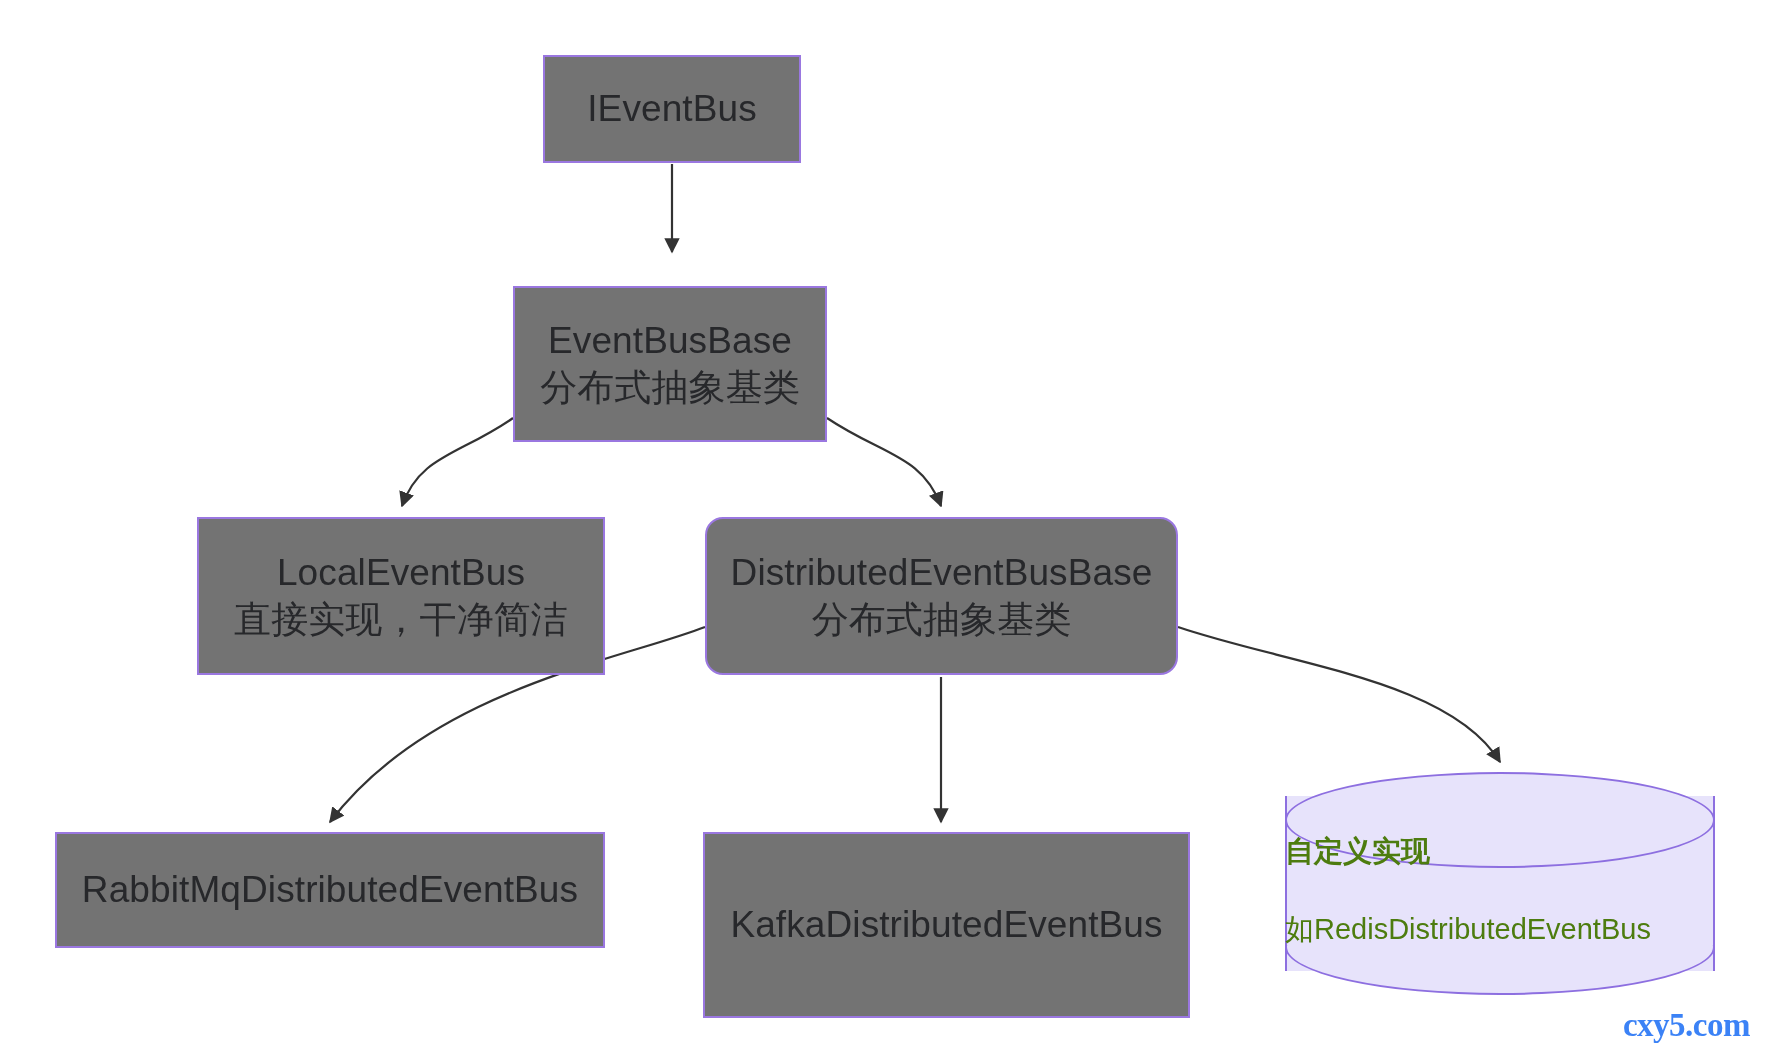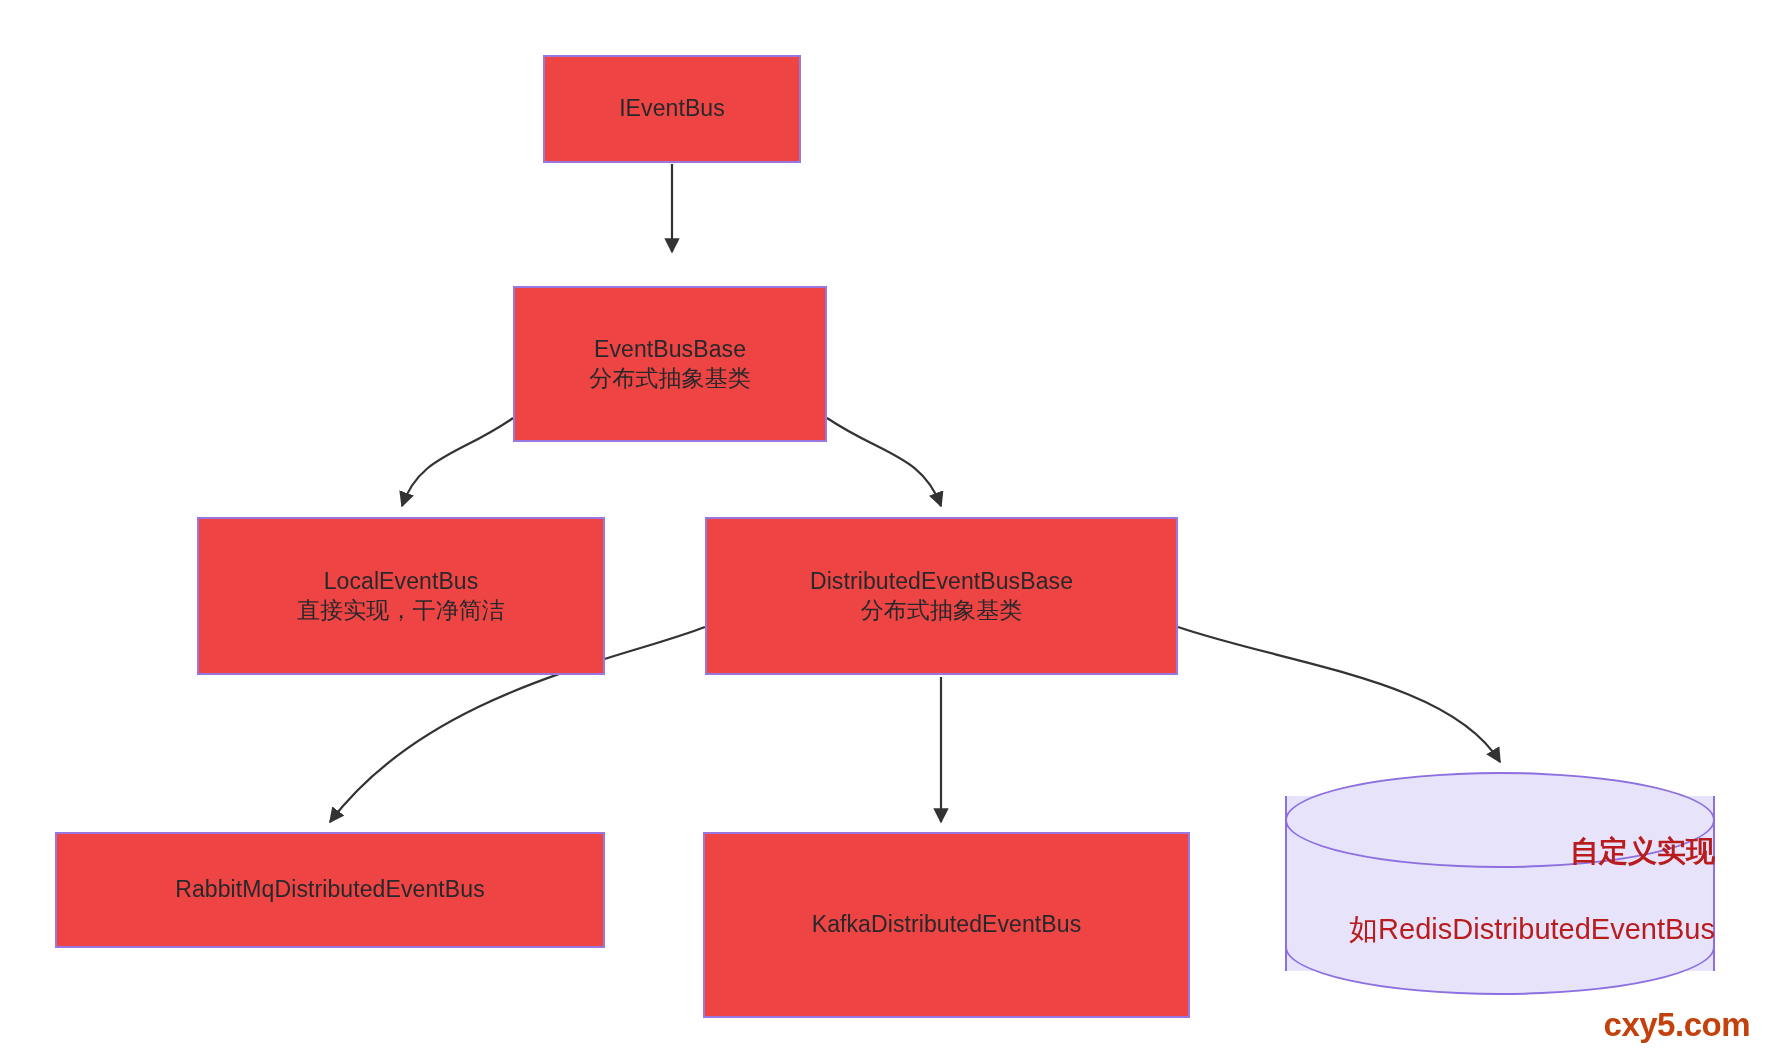--- a/index.html
+++ b/index.html
@@ -24,30 +24,30 @@
     position: absolute;
     left: 0;
     top: 0;
     width: 1766px;
     height: 1052px;
     pointer-events: none;
   }
   .node {
     position: absolute;
     box-sizing: border-box;
-    background: #ef4444;
+    background: #737373;
     border: 2px solid #9a77e0;
     display: flex;
     flex-direction: column;
     align-items: center;
     justify-content: center;
     color: #27282b;
     text-align: center;
     line-height: 1.28;
-    font-size: 23px;
+    font-size: 37px;
     letter-spacing: 0.1px;
   }
   .node .l1, .node .l2 {
     display: block;
     white-space: nowrap;
   }
   
   .cyl {
     position: absolute;
     box-sizing: border-box;
@@ -84,43 +84,43 @@
     border: 2px solid #8d6fe0;
     border-radius: 50%;
     clip-path: inset(48% 0 0 0);
   }
   .cyl .cyl-label {
     position: absolute;
     left: 0;
     right: 0;
     top: 50%;
     transform: translateY(-44%);
-    text-align: right;
-    color: #b91c1c;
+    text-align: left;
+    color: #4d7c0f;
     font-size: 29px;
     line-height: 1.35;
   }
   .cyl .cyl-label .l1 {
     font-weight: bold;
     display: block;
     white-space: nowrap;
   }
   .cyl .cyl-label .l2 {
     display: block;
     white-space: nowrap;
     margin-top: 39px;
   }
   .watermark {
     position: absolute;
     right: 16px;
     bottom: 8px;
-    color: #c2410c;
+    color: #3b82f6;
     font-weight: bold;
     font-size: 33px;
-    font-family: Liberation Sans, sans-serif;
+    font-family: Liberation Serif, serif;
     letter-spacing: -0.5px;
   }
 </style>
 </head>
 <body>
 
 <div id="canvas">
 
   <svg class="edges" viewBox="0 0 1766 1052" xmlns="http://www.w3.org/2000/svg">
     <defs>
@@ -149,21 +149,21 @@
   <div class="node" style="left:513px; top:262px; width:314px; height:156px;margin-top:24px;">
     <span class="l1">EventBusBase</span>
     <span class="l2">分布式抽象基类</span>
   </div>
 
   <div class="node" style="left:197px; top:517px; width:408px; height:158px;">
     <span class="l1">LocalEventBus</span>
     <span class="l2">直接实现，干净简洁</span>
   </div>
 
-  <div class="node" style="left:705px; top:517px; width:473px; height:158px;">
+  <div class="node" style="left:705px; top:517px; width:473px; height:158px;border-radius:18px;">
     <span class="l1">DistributedEventBusBase</span>
     <span class="l2">分布式抽象基类</span>
   </div>
 
   <div class="node" style="left:55px; top:832px; width:550px; height:116px;">
     <span class="l1">RabbitMqDistributedEventBus</span>
   </div>
 
   <div class="node" style="left:703px; top:832px; width:487px; height:186px;">
     <span class="l1">KafkaDistributedEventBus</span>

